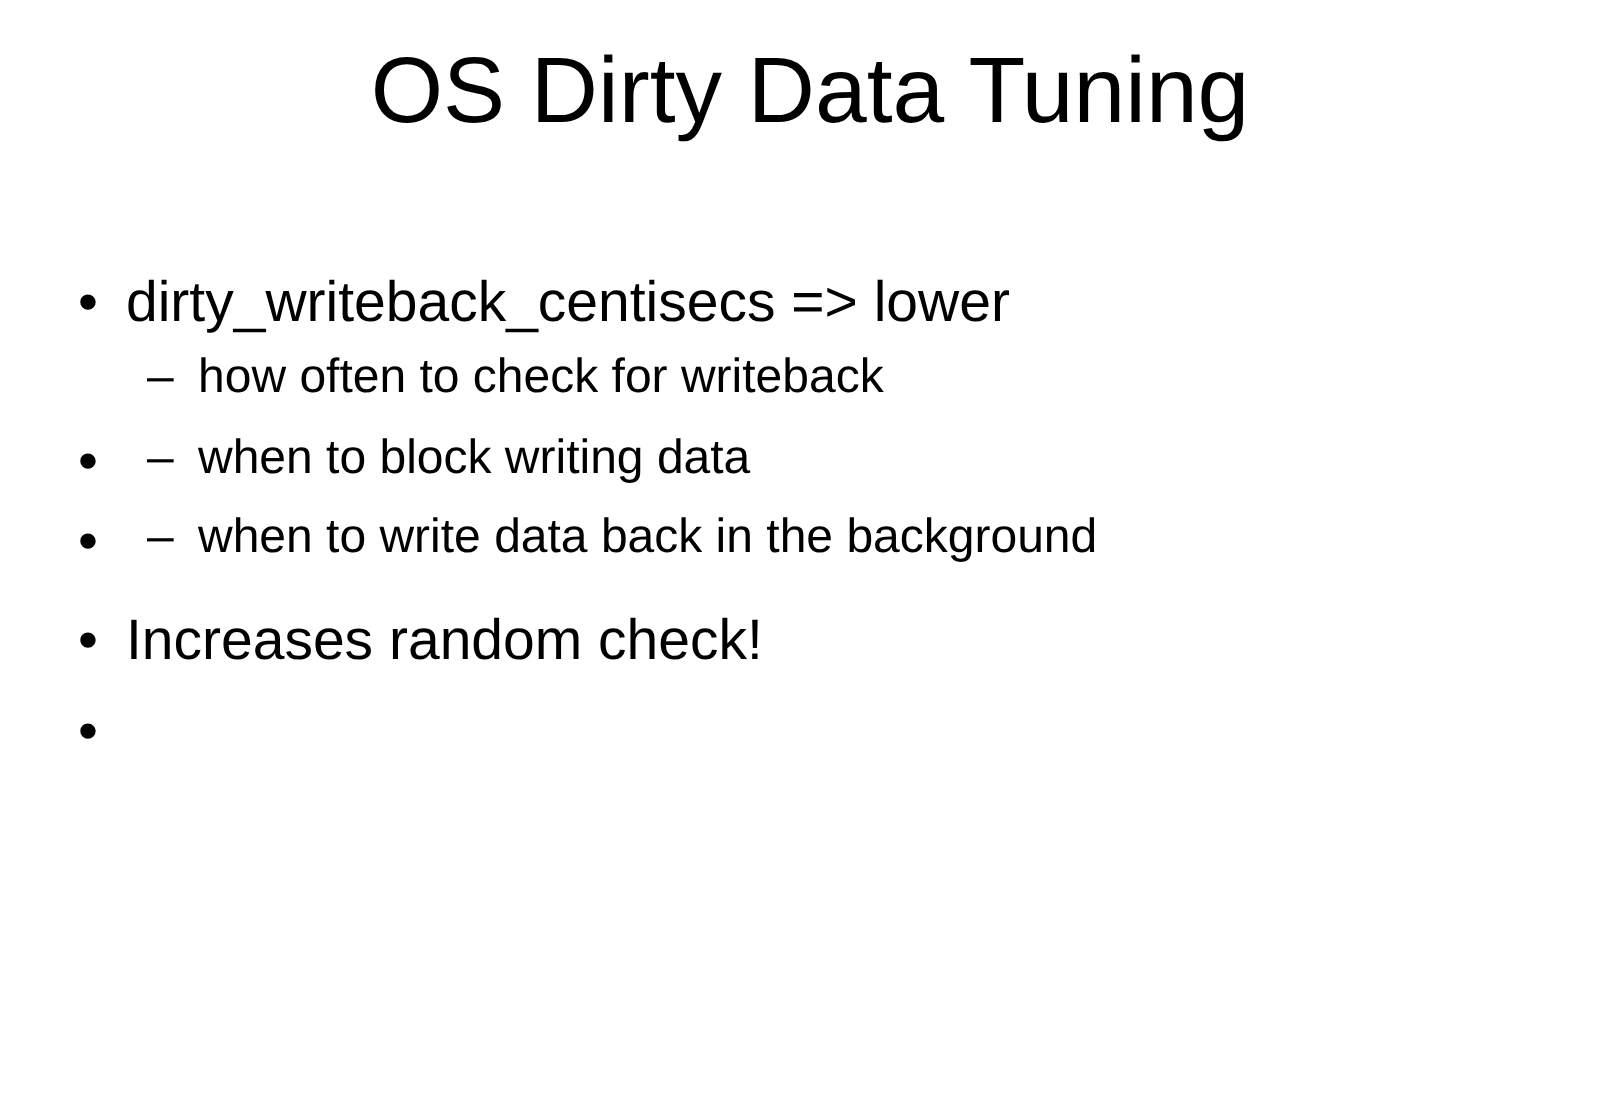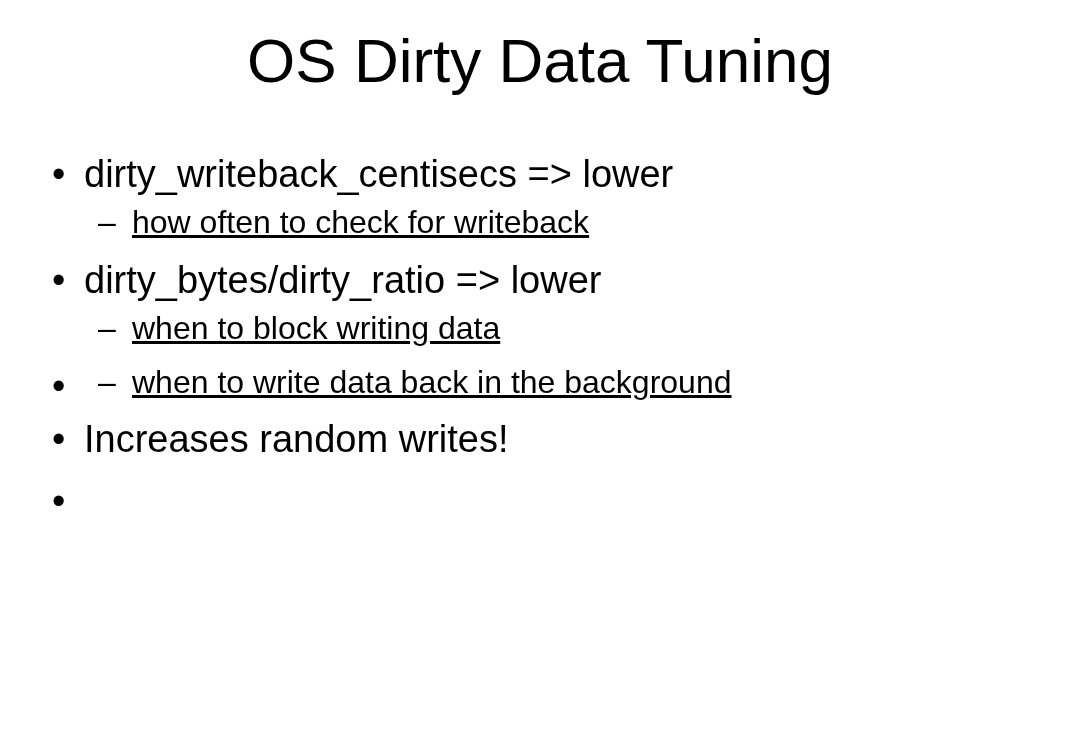--- a/index.html
+++ b/index.html
@@ -69,20 +69,21 @@
     left: 52px;
     top: 0;
     width: 20px;
     font-size: 38px;
     line-height: 1.17;
     text-align: left;
     color: #000000;
   }
   li.lvl1 > .text {
     display: block;
+    margin-top: 28px;
   }
 
   
   li.lvl1 + li.lvl1 {
     margin-top: 17px;
   }
 
   
   ul.sub {
     list-style: none;
@@ -102,21 +103,20 @@
     position: absolute;
     left: 14px;               
     top: 0;
     width: 22px;
     font-size: 32px;
     line-height: 1.17;
     color: #000000;
   }
   li.lvl2 > .text {
     display: block;
-    text-decoration: underline;
   }
 
   
   li.lvl1.has-sub + li.lvl1 {
     margin-top: 0;
   }
 </style>
 </head>
 <body>
 
@@ -133,42 +133,41 @@
         <ul class="sub">
           <li class="lvl2">
             <span class="marker">–</span>
             <span class="text">how often to check for writeback</span>
           </li>
         </ul>
       </li>
 
       <li class="lvl1 has-sub">
         <span class="marker">•</span>
-        <span class="text">dirty_bytes/dirty_ratio =&gt; lower</span>
         <ul class="sub">
           <li class="lvl2">
             <span class="marker">–</span>
             <span class="text">when to block writing data</span>
           </li>
         </ul>
       </li>
 
       <li class="lvl1 has-sub">
         <span class="marker">•</span>
         <ul class="sub">
           <li class="lvl2">
             <span class="marker">–</span>
             <span class="text">when to write data back in the background</span>
           </li>
         </ul>
       </li>
 
       <li class="lvl1">
         <span class="marker">•</span>
-        <span class="text">Increases random writes!</span>
+        <span class="text">Increases random check!</span>
       </li>
 
       <li class="lvl1">
         <span class="marker">•</span>
       </li>
 
     </ul>
   </div>
 
 </div>

